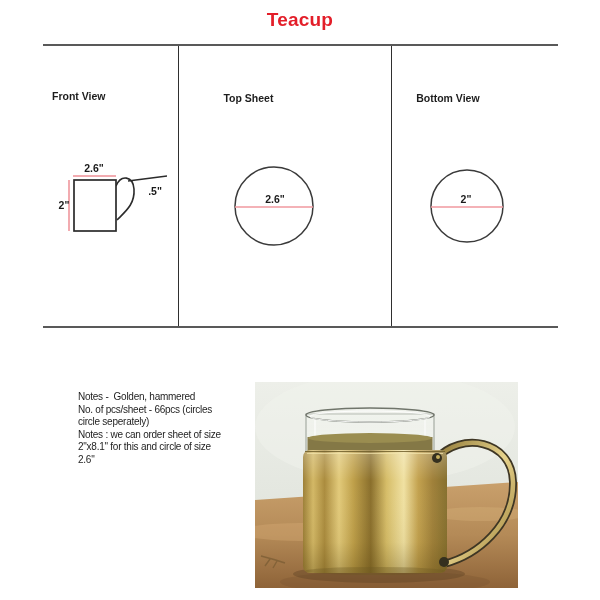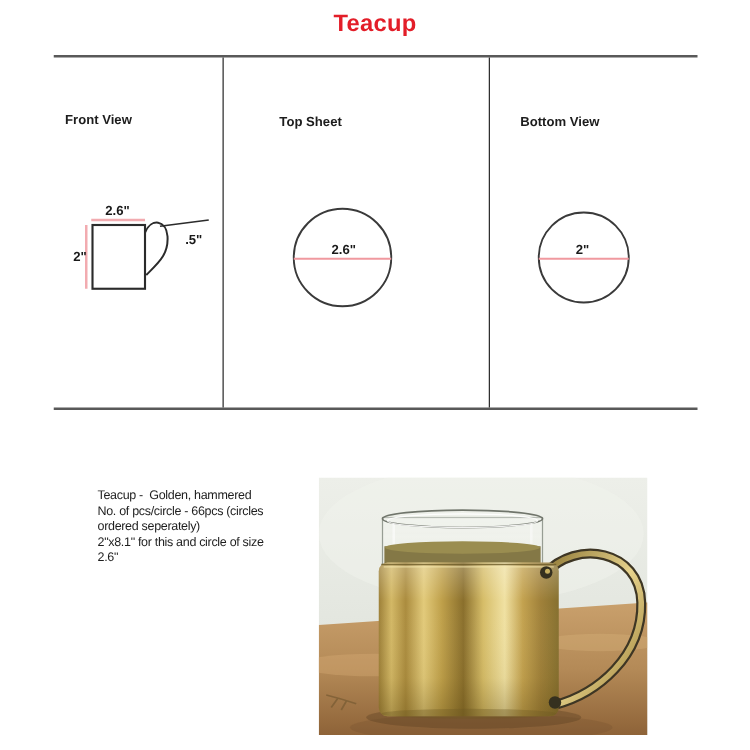--- a/index.html
+++ b/index.html
@@ -83,23 +83,24 @@
       <div class="view-label">Bottom View</div>
       <svg class="drawing" width="174" height="276" viewBox="0 0 174 276">
         <circle cx="75" cy="160" r="36" fill="none" stroke="#3a3a3a" stroke-width="1.5"></circle>
         <line x1="39" y1="161" x2="111" y2="161" stroke="#f0999f" stroke-width="1.6"></line>
         <text x="74" y="157" text-anchor="middle" font-size="10.5">2"</text>
       </svg>
     </div>
   </div>
 
   <div class="specs">
-    <div class="spec-line">Teacup -  Golden, hammered</div>
-    <div class="spec-line">No. of pcs/circle - 66pcs (circles</div>
-    <div class="spec-line">ordered seperately)</div>
+    <div class="spec-line">Notes -  Golden, hammered</div>
+    <div class="spec-line">No. of pcs/sheet - 66pcs (circles</div>
+    <div class="spec-line">circle seperately)</div>
+    <div class="spec-line">Notes : we can order sheet of size</div>
     <div class="spec-line">2"x8.1" for this and circle of size</div>
     <div class="spec-line">2.6"</div>
   </div>
 
   <svg class="photo" width="263" height="206" viewBox="0 0 263 206" role="img">
     <defs>
       <linearGradient id="wallg" x1="0" y1="0" x2="0" y2="1">
         <stop offset="0" stop-color="#edefe9"></stop>
           <stop offset="1" stop-color="#dce0d8"></stop>
       </linearGradient>

